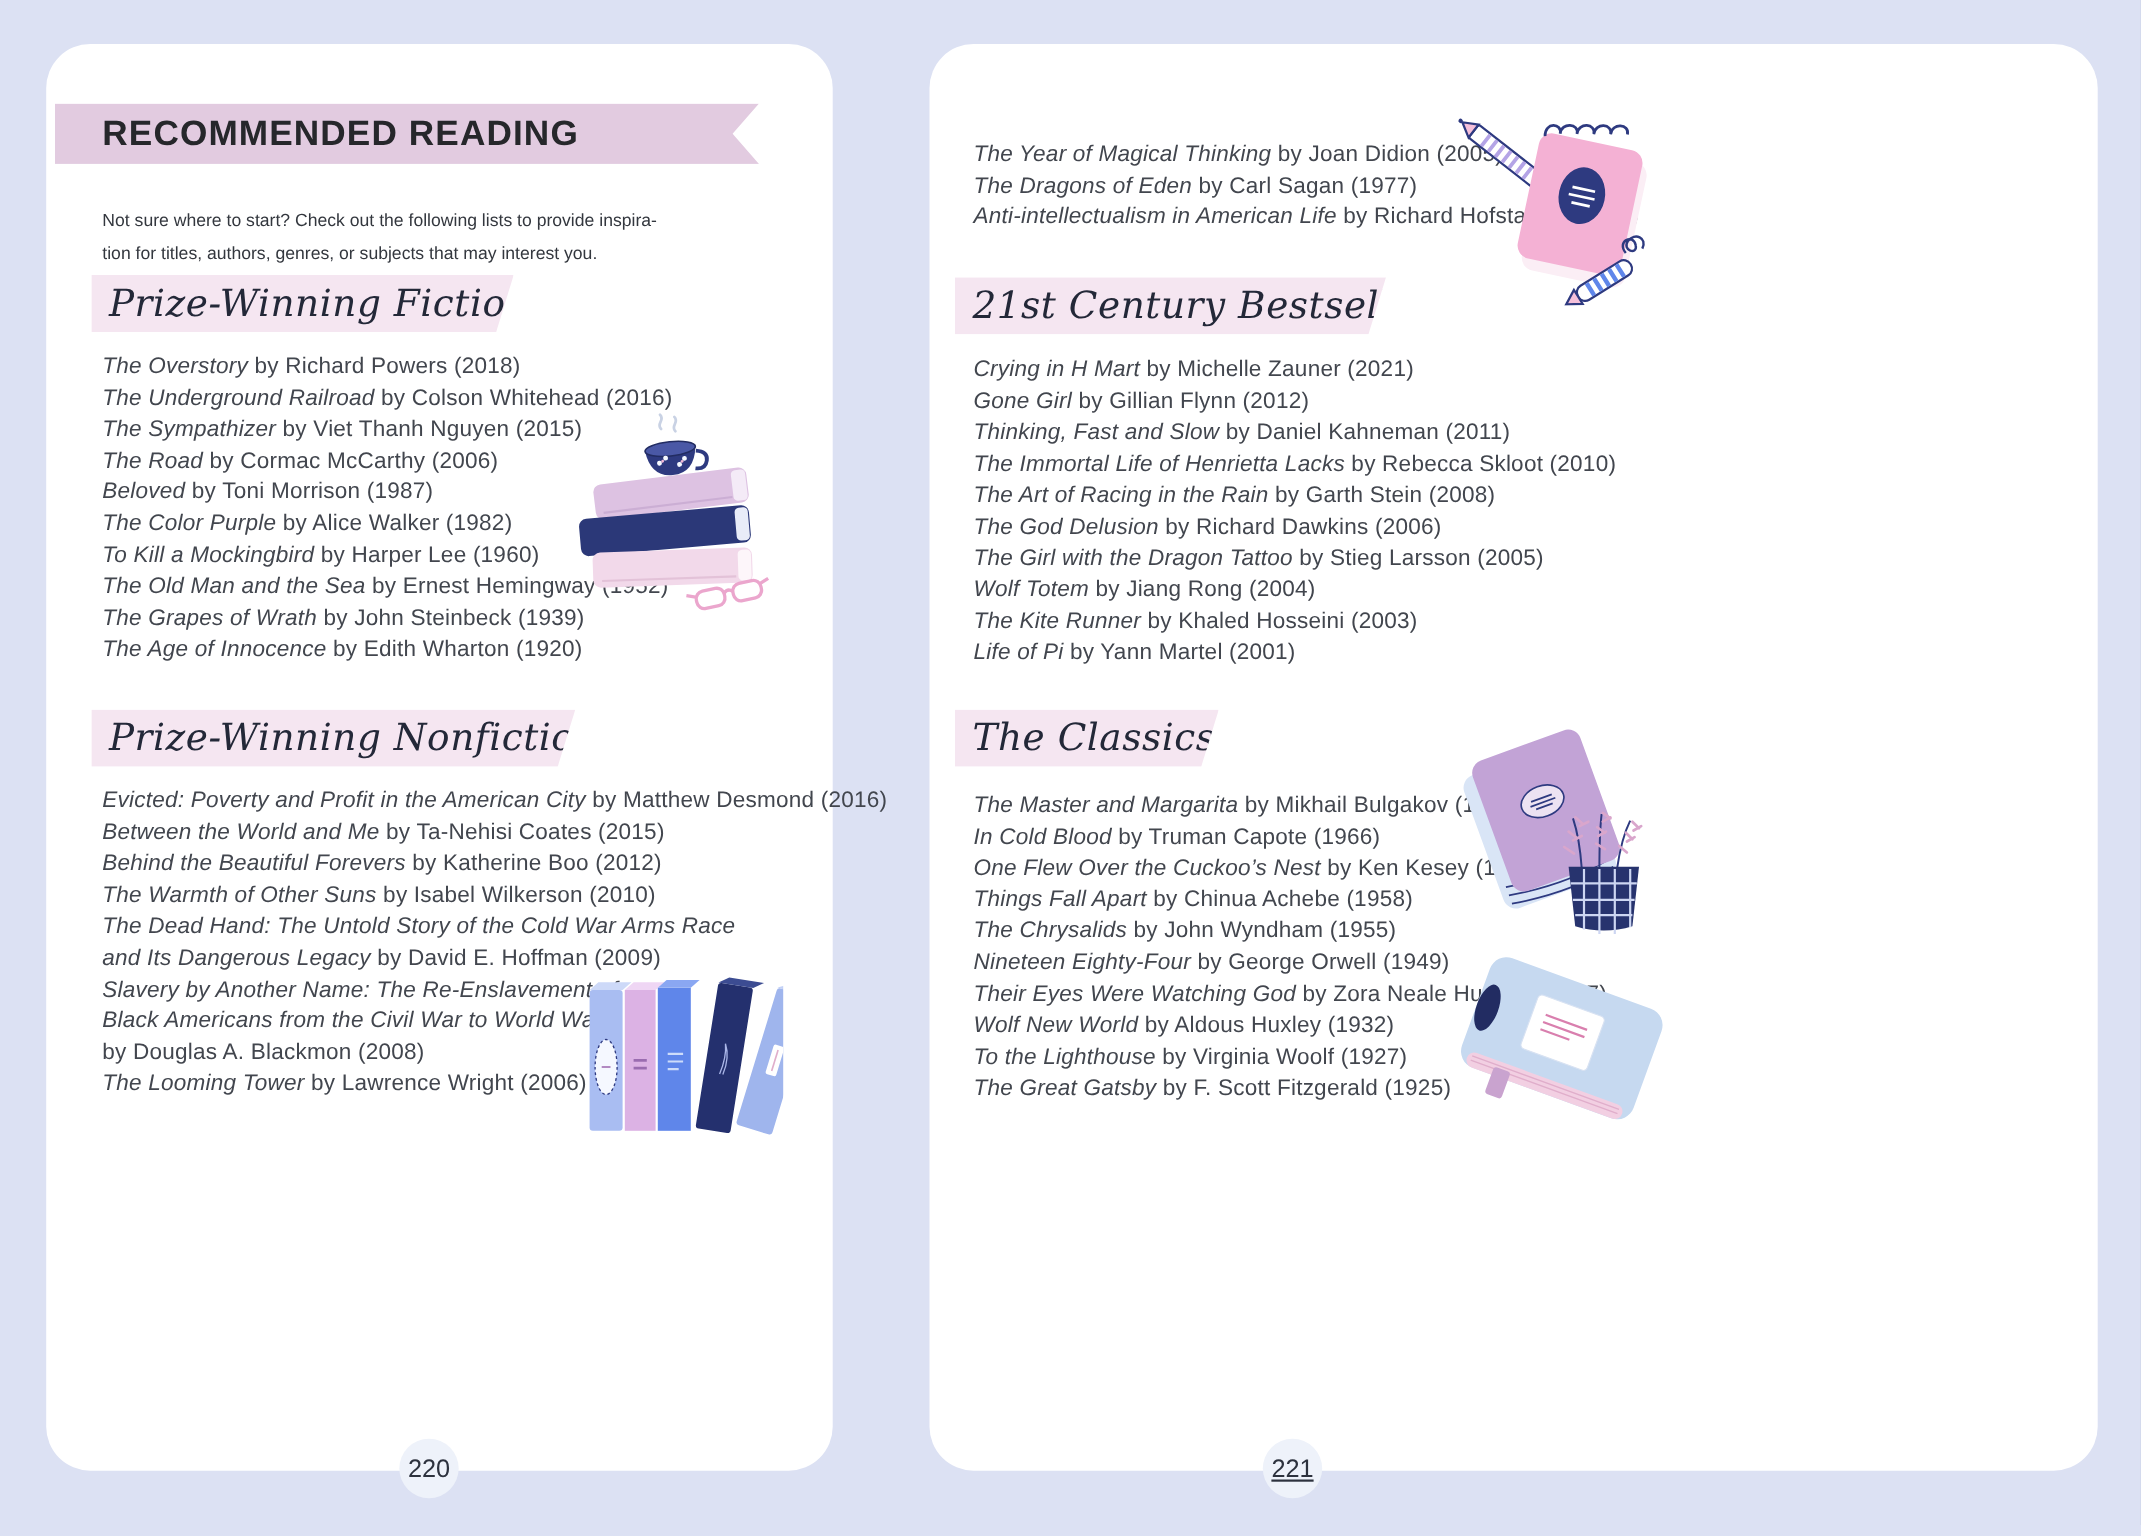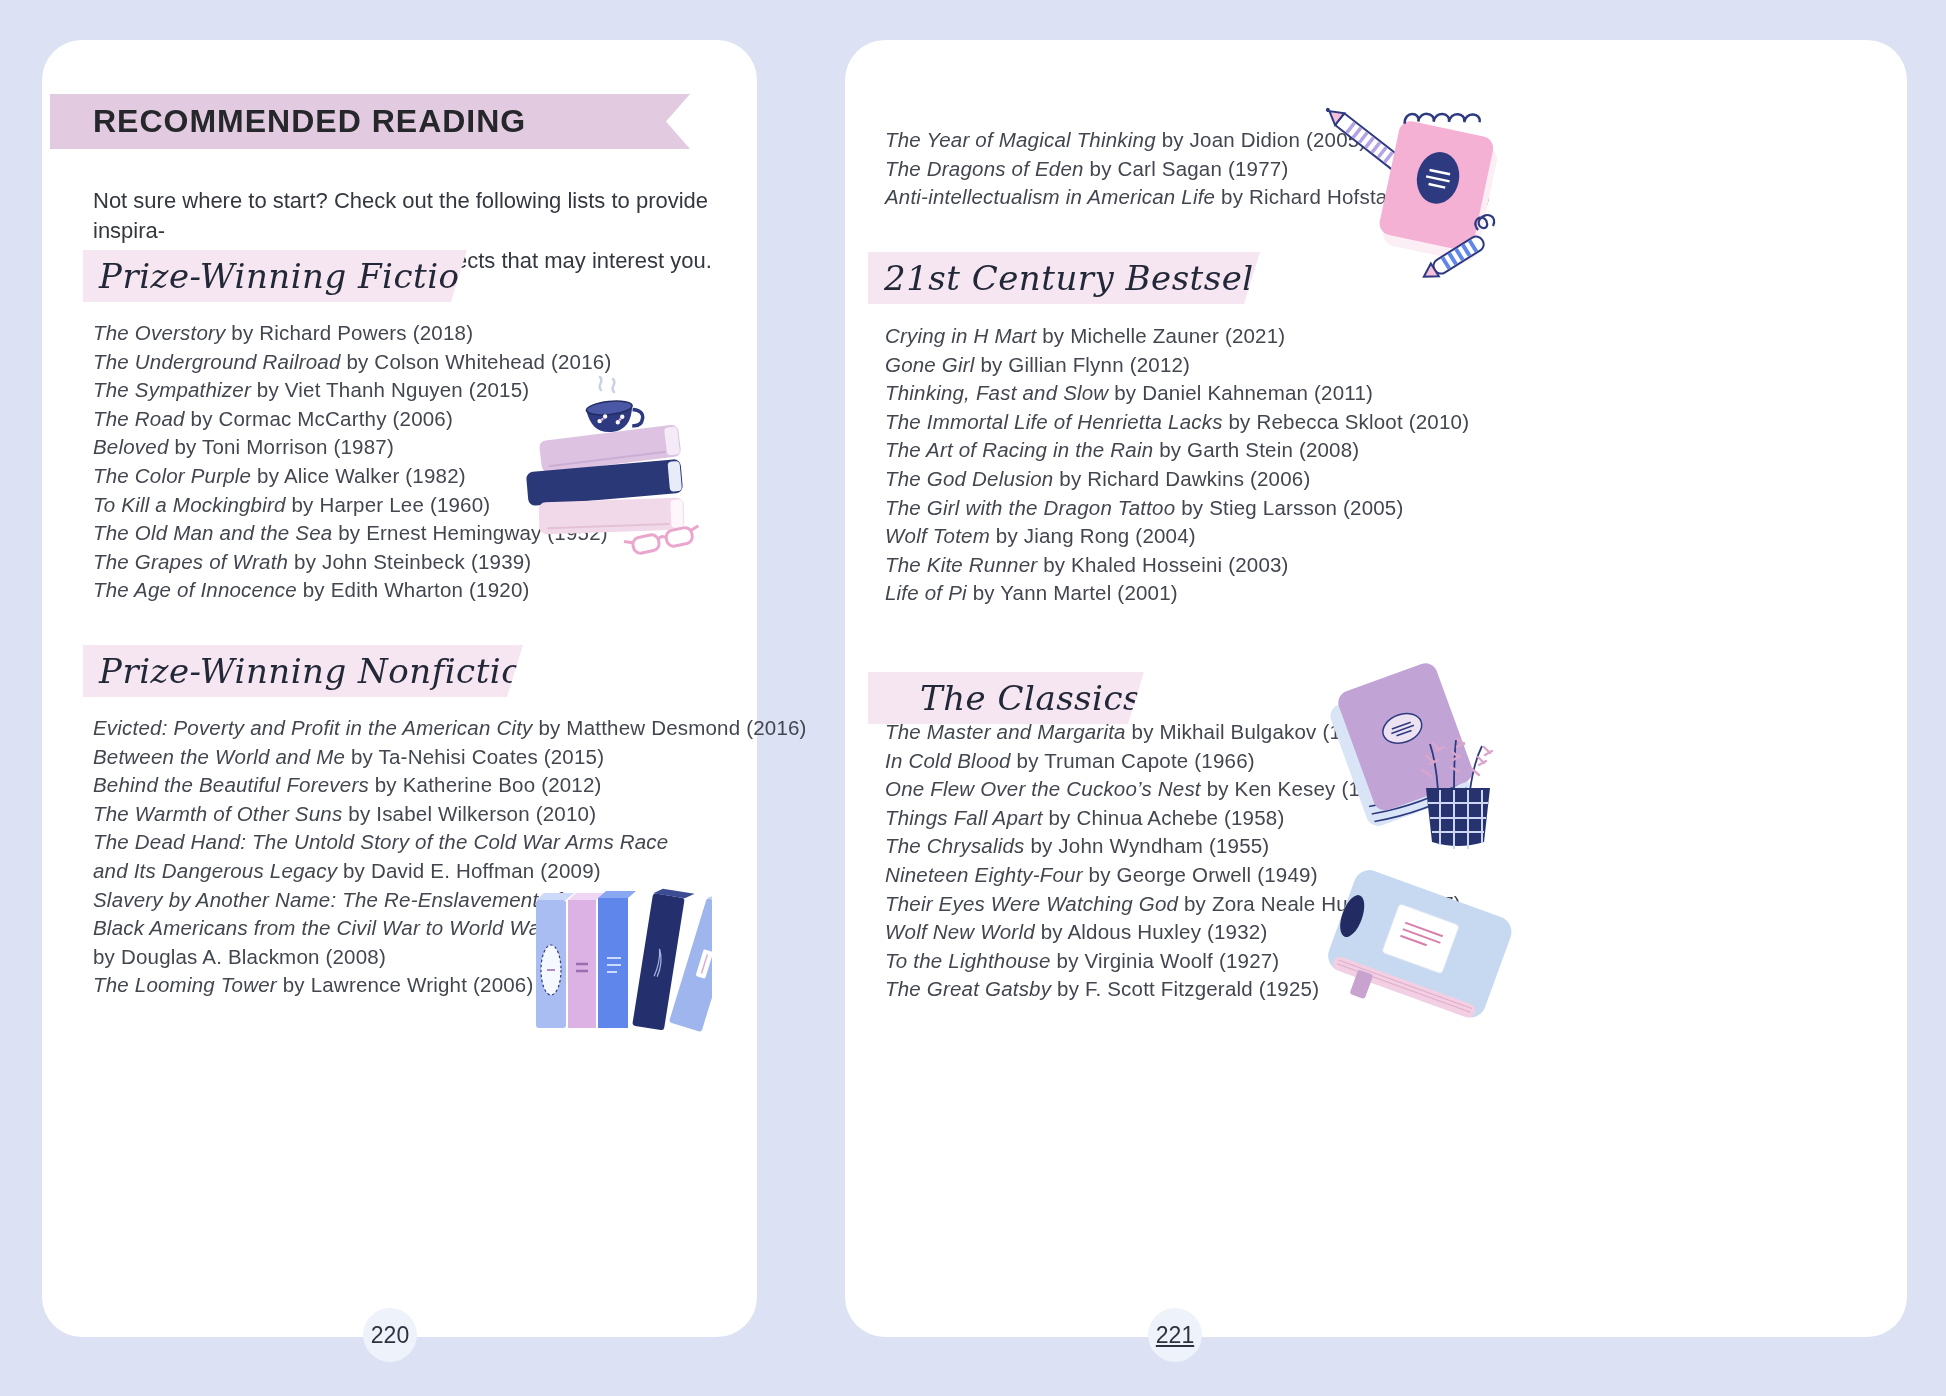--- a/index.html
+++ b/index.html
@@ -22,21 +22,21 @@
     background:var(--banner-dark,#e2cbe0);
     clip-path:polygon(0 0,100% 0,calc(100% - 24px) 50%,100% 100%,0 100%);
   }
   .header-band h1{
     margin:0;padding-left:43px;font-size:32px;line-height:55px;
     font-weight:800;letter-spacing:1px;color:var(--heading-ink,#26272b);
     font-family:"Liberation Sans","DejaVu Sans",sans-serif;
   }
   .intro{
     position:absolute;left:51px;top:146px;width:625px;margin:0;
-    font-size:22px;line-height:30px;color:#33373e;
+    font-size:16px;line-height:30px;color:#33373e;
   }
 
   
   .sect-band{
     position:absolute;height:52px;
     background:var(--banner-light,#f5e6f1);
     clip-path:polygon(0 0,100% 0,calc(100% - 16px) 100%,0 100%);
   }
   .sect-band .script{
     display:block;padding-left:16px;white-space:nowrap;
@@ -66,21 +66,21 @@
   .band-nonfiction{left:41px;top:605px;width:440px;}
   .list-nonfiction{left:51px;top:674px;}
   .spines-illus{left:486px;top:838px;}
   .badge-left{left:321px;top:1268px;text-align:center;}
 
   
   .list-continued{left:40px;top:86px;}
   .notepad-illus{left:478px;top:38px;}
   .band-best{left:23px;top:212px;width:392px;}
   .list-best{left:40px;top:282px;}
-  .band-classics{left:23px;top:632px;width:240px;padding-left:36px;}
+  .band-classics{left:23px;top:605px;width:240px;}
   .list-classics{left:40px;top:678px;}
   .books-illus{left:473px;top:600px;}
   .badge-right{left:303px;top:1268px;text-decoration:underline;}
 </style>
 </head>
 <body>
 
 <div class="canvas">
 
   <section class="page page-left">

